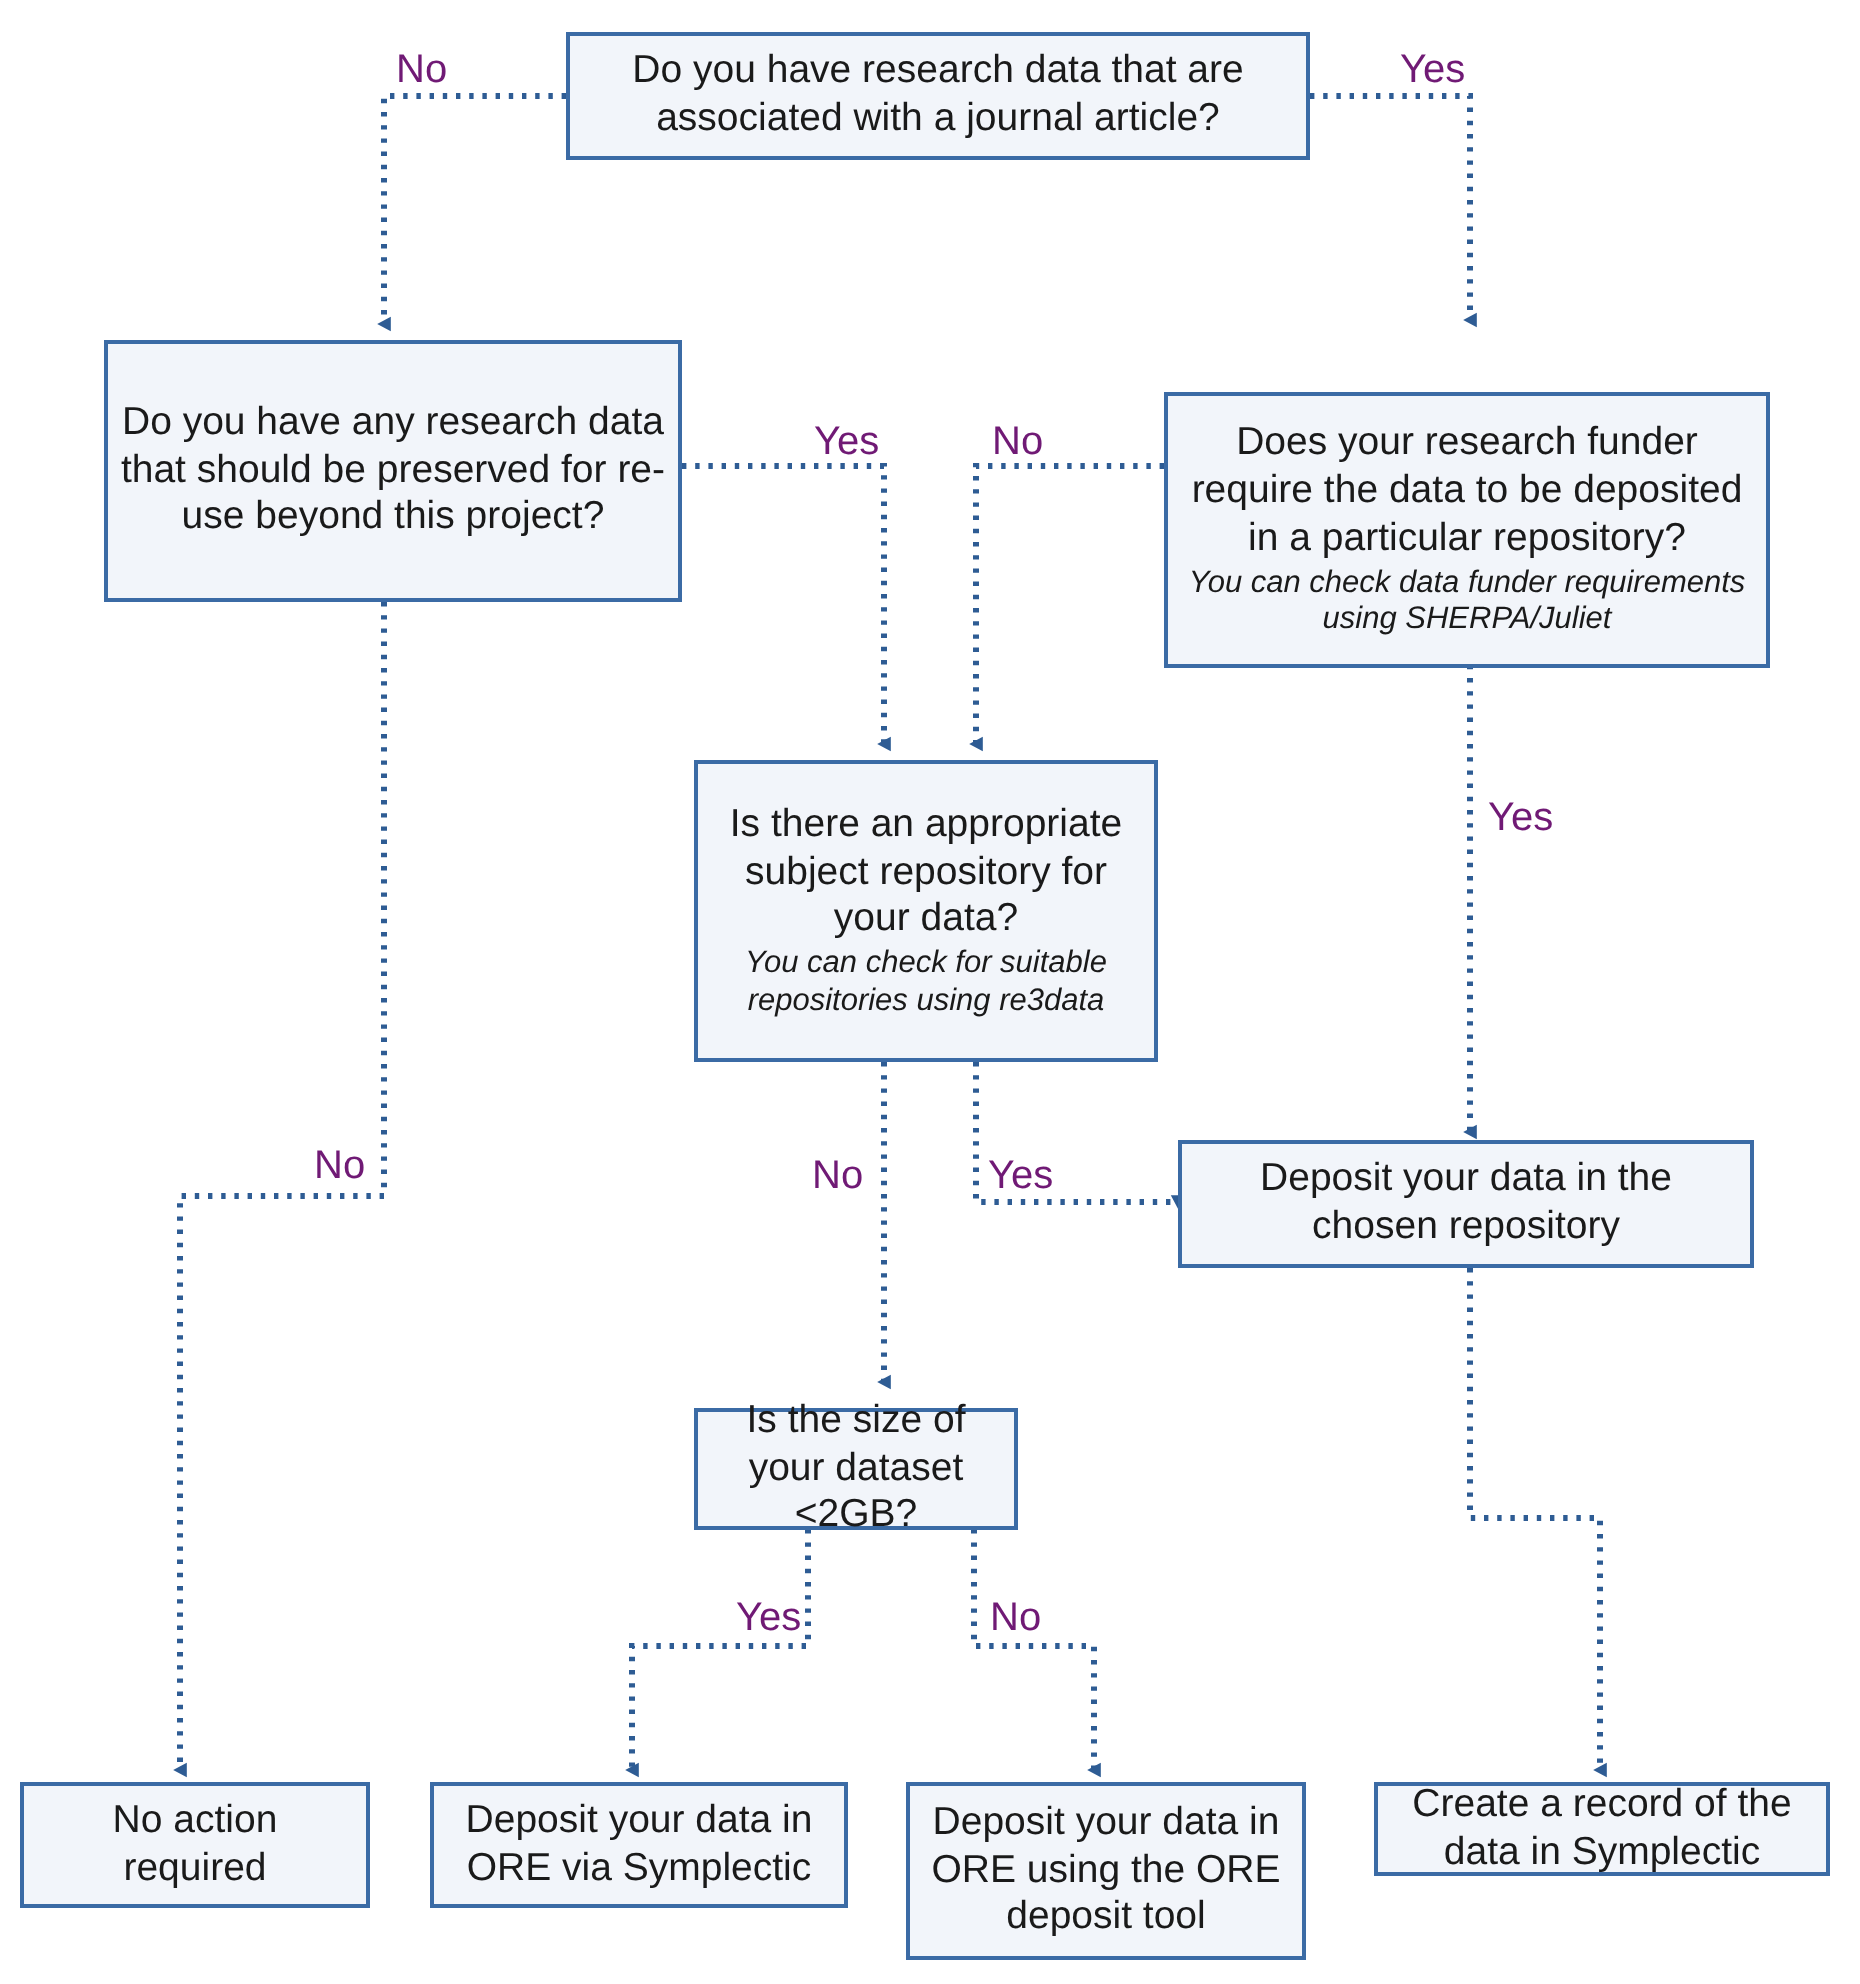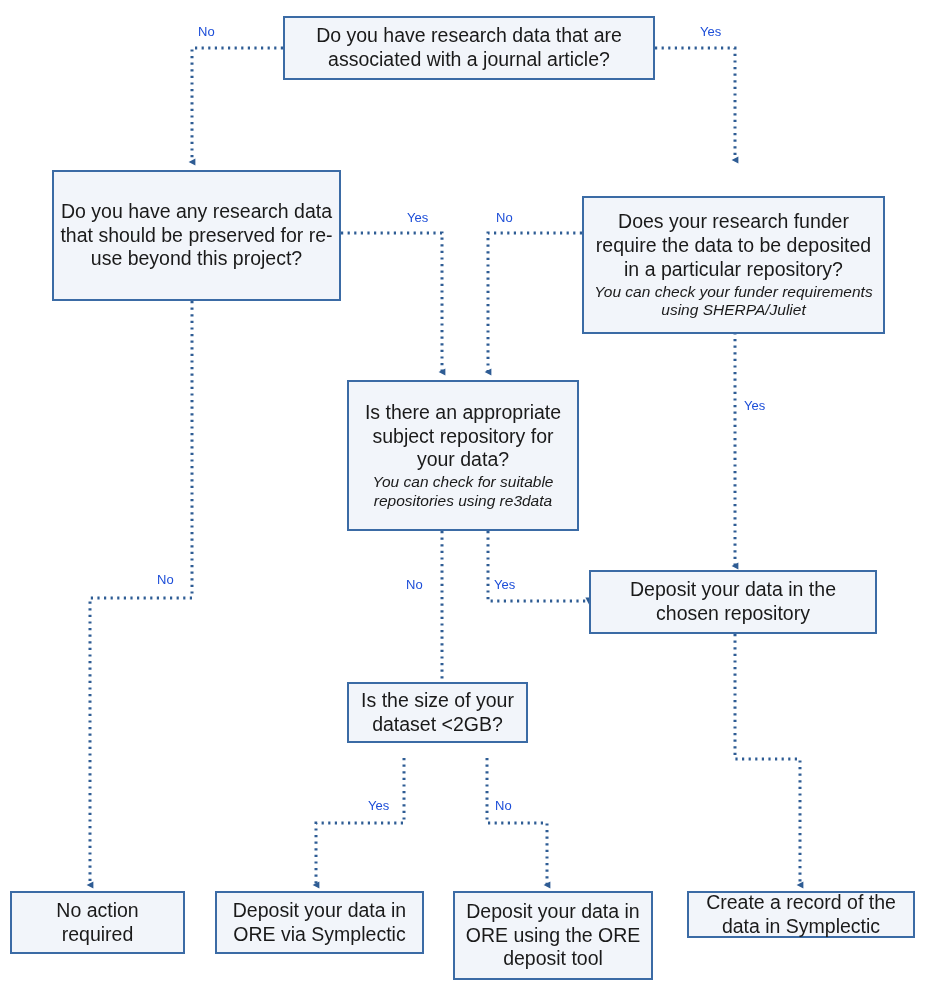--- a/index.html
+++ b/index.html
@@ -46,22 +46,22 @@
   }
   .node .sub {
     display: block;
     font-style: italic;
     font-size: 15.5px;
     line-height: 1.2;
     margin-top: 1px;
   }
   .edge-label {
     position: absolute;
-    color: #1d4ed8;
-    font-size: 13px;
+    color: #701a75;
+    font-size: 20px;
     line-height: 1;
     white-space: nowrap;
   }
 </style>
 </head>
 <body>
 
 <div id="flowchart-root">
 
   <svg class="connectors" viewBox="0 0 930 992">
@@ -99,33 +99,33 @@
   <div class="node" style="left:283px; top:16px; width:372px; height:64px;">
     <span class="main">Do you have research data that are associated with a journal article?</span>
   </div>
 
   <div class="node" style="left:52px; top:170px; width:289px; height:131px;">
     <span class="main">Do you have any research data that should be preserved for re-use beyond this project?</span>
   </div>
 
   <div class="node" style="left:582px; top:168px; width:303px; height:138px;margin-top:28px;">
     <span class="main">Does your research funder require the data to be deposited in a particular repository?</span>
-    <span class="sub">You can check your funder requirements using SHERPA/Juliet</span>
+    <span class="sub">You can check data funder requirements using SHERPA/Juliet</span>
   </div>
 
   <div class="node" style="left:347px; top:380px; width:232px; height:151px;">
     <span class="main">Is there an appropriate subject repository for your data?</span>
     <span class="sub">You can check for suitable repositories using re3data</span>
   </div>
 
   <div class="node" style="left:589px; top:570px; width:288px; height:64px;">
     <span class="main">Deposit your data in the chosen repository</span>
   </div>
 
-  <div class="node" style="left:347px; top:682px; width:181px; height:61px;">
+  <div class="node" style="left:347px; top:704px; width:162px; height:61px;">
     <span class="main">Is the size of your dataset &lt;2GB?</span>
   </div>
 
   <div class="node" style="left:215px; top:891px; width:209px; height:63px;">
     <span class="main">Deposit your data in ORE via Symplectic</span>
   </div>
 
   <div class="node" style="left:10px; top:891px; width:175px; height:63px;">
     <span class="main">No action required</span>
   </div>

